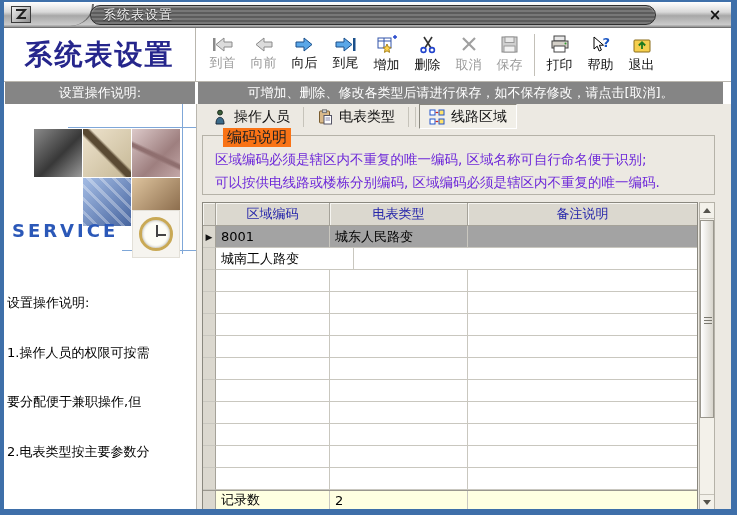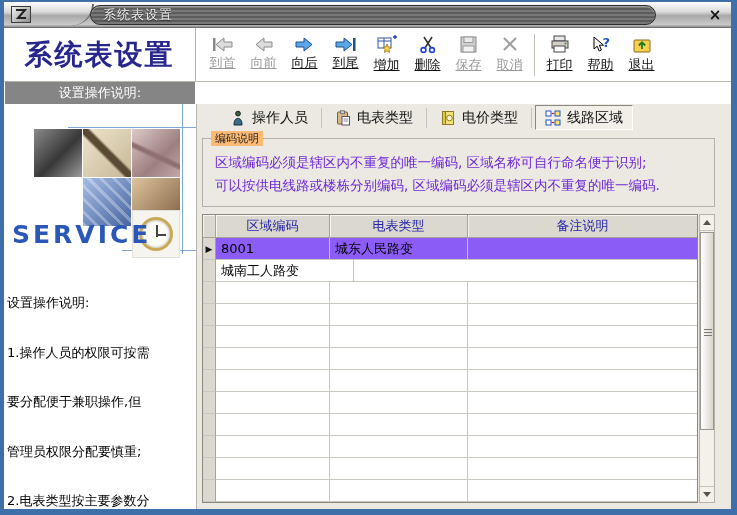--- a/index.html
+++ b/index.html
@@ -30,21 +30,21 @@
 
   
   .header-row { height:54px; background:#ffffff; display:flex; align-items:stretch;
     border-bottom:1px solid #b9b6ae; }
   .big-title { width:192px; display:flex; align-items:center; justify-content:center;
     font-size:28px; font-weight:bold; color:#26268c; letter-spacing:2px;
     border-right:1px solid #b9b6ae; }
   .toolbar { flex:1; display:flex; align-items:center; padding-left:6px; }
   .tb-btn { width:41px; height:48px; display:flex; flex-direction:column; align-items:center;
     justify-content:center; gap:2px; border:1px solid transparent; }
-  .tb-btn .tb-label { font-size:13px; color:#111; white-space:nowrap;text-decoration:underline; }
+  .tb-btn .tb-label { font-size:13px; color:#111; white-space:nowrap; }
   .tb-btn.disabled .tb-label { color:#9a9a9a; }
   .tb-sep { width:1px; height:42px; background:#c3c0b8; margin:0 4px; }
 
   
   .info-bars { height:22px; display:flex; gap:3px; background:#ffffff; }
   .info-bar { background:#858585; color:#ffffff; font-size:13px;
     display:flex; align-items:center; justify-content:center; }
   .info-bar.left { width:190px; margin-left:1px; }
   .info-bar.right { flex:1; margin-right:8px; }
 
@@ -71,38 +71,38 @@
     background:repeating-linear-gradient(45deg,rgba(255,255,255,.3) 0 3px,transparent 3px 9px),
                linear-gradient(135deg,#a4bce4,#47659f);}
   .tile.t5 { left:128px; top:74px;
     background:linear-gradient(135deg,#dec49e,#7d5d3e);}
   .tile.t6 { left:128px; top:106px; background:#f6f4ef; border:1px solid #e3e0d8;
     display:flex; align-items:center; justify-content:center; }
   .watch-face { width:34px; height:34px; border-radius:50%; background:#fdfdf6;
     border:3px solid #c9a955; box-shadow:inset 0 0 3px #999; position:relative; }
   .watch-face:before { content:""; position:absolute; left:14px; top:5px; width:2px; height:12px; background:#444; }
   .watch-face:after  { content:""; position:absolute; left:15px; top:14px; width:9px; height:2px; background:#444; }
-  .service-text { position:absolute; left:8px; top:116px; font-size:25px; font-weight:bold;
+  .service-text { position:absolute; left:8px; top:116px; font-size:18px; font-weight:bold;
     color:#2b58b8; letter-spacing:3px; }
   .sidebar-notes { padding:6px 2px 0 3px; font-size:13px; line-height:16.5px; color:#000;
     white-space:pre; }
 
   
   .content { flex:1; display:flex; flex-direction:column; background:#ece9e2; overflow:hidden; }
 
-  .tabs-row { height:29px; display:flex; align-items:center; padding-left:23px; }
+  .tabs-row { height:29px; display:flex; align-items:center; padding-left:5px; }
   .tab-btn { height:25px; display:flex; align-items:center; gap:6px; padding:0 9px;
     font-size:14px; color:#111; border:1px solid transparent; }
   .tab-btn.active { border-color:#8a887f #ffffff #ffffff #8a887f; background:#f1efe8; }
   .tab-sep { width:1px; height:20px; background:#c6c3ba; margin:0 3px; }
 
   .groupbox { position:relative; margin:6px 16px 0 5px; height:73px;
     border:1px solid #b5b2a8; }
-  .groupbox-legend { position:absolute; top:-8px; left:8px; background:#fdba74; padding:0 4px;
-    font-size:11px; color:#222; }
+  .groupbox-legend { position:absolute; top:-8px; left:20px; background:#f97316; padding:0 4px;
+    font-size:15px; color:#222; }
   .groupbox-lines { padding:12px 6px 0 12px; color:#6d28d9; font-size:13.5px; line-height:23px;
     white-space:nowrap; overflow:hidden; }
 
   
   .grid-area { position:relative; margin:7px 0 6px 5px; flex:1; display:flex; }
   .grid { width:496px; border:1px solid #8a887f; background:#ffffff;
     display:flex; flex-direction:column; overflow:hidden; }
   .grow { display:flex; height:22px; flex:none; }
   .grow.headers { height:23px; }
   .gcell { border-right:1px solid #c9c7bf; border-bottom:1px solid #c9c7bf;
@@ -110,21 +110,21 @@
     overflow:hidden; white-space:nowrap; }
   .gcell.ind { width:13px; padding:0 1px; background:#dbd8cf; border-right:1px solid #a5a299;
     justify-content:center; font-size:9px; color:#111; }
   .gcell.c1 { width:114px; }
   .gcell.c2 { width:138px; }
   .gcell.c3 { flex:1; border-right:none; }
   .headers .gcell { background:#dbd8cf; color:#2424aa; justify-content:center;
     border-right:1px solid #a5a299; border-bottom:1px solid #a5a299;
     box-shadow:inset 1px 1px 0 #f6f5f1; }
   .headers .gcell.c3 { border-right:none; }
-  .grow.selected .gcell:not(.ind) { background:#8b5cf6; }
+  .grow.selected .gcell:not(.ind) { background:#a3a3a3; }
   .gbody { flex:1; display:flex; flex-direction:column; overflow:hidden; }
   .grow.footer { height:20px; margin-top:auto; border-top:1px solid #9a978e; }
   .grow.footer .gcell:not(.ind) { background:#ffffe1; }
 
   
   .vscroll { width:16px; margin-left:1px; background:#f3f1ea; border:1px solid #b5b2a8;
     position:relative; }
   .vs-btn { position:absolute; left:0; width:14px; height:16px; background:#f3f1ea;
     display:flex; align-items:center; justify-content:center; }
   .vs-btn.up { top:0; border-bottom:1px solid #c6c3ba; }
@@ -221,37 +221,37 @@
               <circle cx="4.5" cy="15" r="2.4" fill="none" stroke="#2244cc" stroke-width="1.6"></circle>
               <circle cx="13" cy="15" r="2.4" fill="none" stroke="#2244cc" stroke-width="1.6"></circle>
             </svg>
         </span>
         <span class="tb-label">删除</span>
       </div>
 
 
       <div class="tb-btn disabled">
         <span>
+          <svg width="18" height="19" viewBox="0 0 18 19">
+              <line x1="3" y1="3" x2="15" y2="15" stroke="#a0a0a0" stroke-width="2.2"></line>
+              <line x1="15" y1="3" x2="3" y2="15" stroke="#a0a0a0" stroke-width="2.2"></line>
+            </svg>
+        </span>
+        <span class="tb-label">取消</span>
+      </div>
+
+      <div class="tb-btn disabled">
+        <span>
           <svg width="19" height="19" viewBox="0 0 19 19">
               <rect x="2" y="2" width="15" height="15" fill="#cfcfcf" stroke="#8a8a8a"></rect>
               <rect x="5" y="2" width="9" height="5.5" fill="#e9e9e9" stroke="#9a9a9a"></rect>
               <rect x="4" y="11" width="11" height="6" fill="#f2f2f2" stroke="#9a9a9a"></rect>
             </svg>
         </span>
         <span class="tb-label">保存</span>
-      </div>
-
-      <div class="tb-btn disabled">
-        <span>
-          <svg width="18" height="19" viewBox="0 0 18 19">
-              <line x1="3" y1="3" x2="15" y2="15" stroke="#a0a0a0" stroke-width="2.2"></line>
-              <line x1="15" y1="3" x2="3" y2="15" stroke="#a0a0a0" stroke-width="2.2"></line>
-            </svg>
-        </span>
-        <span class="tb-label">取消</span>
       </div>
 
       <div class="tb-sep"></div>
 
       <div class="tb-btn">
         <span>
           <svg width="20" height="19" viewBox="0 0 20 19">
               <rect x="4" y="1" width="11" height="5" fill="#e8e8e8" stroke="#444"></rect>
               <rect x="2" y="6" width="16" height="7" fill="#d4d0c8" stroke="#444"></rect>
               <rect x="4" y="11" width="11" height="6" fill="#ffffff" stroke="#444"></rect>
@@ -279,20 +279,21 @@
             </svg>
         </span>
         <span class="tb-label">退出</span>
       </div>
 
     </div>
   </div>
 
   <div class="info-bars">
     <div class="info-bar left">设置操作说明:</div>
+    <div class="info-bar right">可增加、删除、修改各类型后请进行保存，如不保存修改，请点击[取消]。</div>
   </div>
 
   <div class="main">
 
     <div class="sidebar">
       <div class="collage">
         <div class="crop-h1"></div>
         <div class="crop-v1"></div>
         <div class="crop-h2"></div>
         <div class="tile t1"></div>
@@ -302,21 +303,20 @@
         <div class="tile t5"></div>
         <div class="tile t6">
           <div class="watch-face"></div>
         </div>
         <div class="service-text">SERVICE</div>
       </div>
       <div class="sidebar-notes">
         <div>设置操作说明:</div>
         <div>1.操作人员的权限可按需</div>
         <div>要分配便于兼职操作,但</div>
-        <div>管理员权限分配要慎重;</div>
         <div>2.电表类型按主要参数分</div>
         
         
         
         
         
         
         
       </div>
     </div>
@@ -340,30 +340,20 @@
                 <rect x="2.5" y="2" width="10" height="12" rx="1" fill="#d9b98a" stroke="#7a5c2e"></rect>
                 <rect x="5.5" y="0.8" width="4" height="2.8" fill="#d0d0d0" stroke="#777"></rect>
                 <rect x="7" y="6.5" width="7.5" height="8.5" fill="#ffffff" stroke="#556"></rect>
                 <line x1="8.5" y1="9" x2="13" y2="9" stroke="#88a"></line>
                 <line x1="8.5" y1="11" x2="13" y2="11" stroke="#88a"></line>
               </svg>
           </span>
           <span>电表类型</span>
         </div>
         <div class="tab-sep"></div>
-        <div class="tab-btn">
-          <span>
-            <svg width="16" height="16" viewBox="0 0 16 16">
-                <rect x="2.5" y="1.5" width="11" height="13" fill="#f3e27a" stroke="#8f7a1f"></rect>
-                <rect x="2.5" y="1.5" width="3" height="13" fill="#e0c84f" stroke="#8f7a1f"></rect>
-                <circle cx="9.5" cy="8" r="2.8" fill="#fff8d8" stroke="#8f7a1f"></circle>
-              </svg>
-          </span>
-          <span>电价类型</span>
-        </div>
         <div class="tab-sep"></div>
         <div class="tab-btn active">
           <span>
             <svg width="16" height="16" viewBox="0 0 16 16">
                 <rect x="1" y="1" width="5" height="5" fill="#ffffff" stroke="#2255cc"></rect>
                 <rect x="10" y="1" width="5" height="5" fill="#ffe26a" stroke="#2255cc"></rect>
                 <rect x="1" y="10" width="5" height="5" fill="#ffffff" stroke="#2255cc"></rect>
                 <rect x="10" y="10" width="5" height="5" fill="#ffe26a" stroke="#2255cc"></rect>
                 <path d="M6.6 3.5 H8.6" stroke="#cc2222"></path>
                 <polygon points="9.6,3.5 7.8,2.6 7.8,4.4" fill="#cc2222"></polygon>
@@ -462,20 +452,26 @@
                 </div>
                 <div class="grow">
                   <div class="gcell ind"></div>
                   <div class="gcell c1"></div>
                   <div class="gcell c2"></div>
                   <div class="gcell c3"></div>
                 </div>
               </div>
           </div>
 
+          <div class="grow footer">
+            <div class="gcell ind"></div>
+            <div class="gcell c1">记录数</div>
+            <div class="gcell c2">2</div>
+            <div class="gcell c3"></div>
+          </div>
         </div>
 
         <div class="vscroll">
           <div class="vs-btn up">
               <div class="tri-up"></div>
             </div>
           <div class="vs-thumb">
               <div class="vs-grip"></div>
             </div>
           <div class="vs-btn down">

